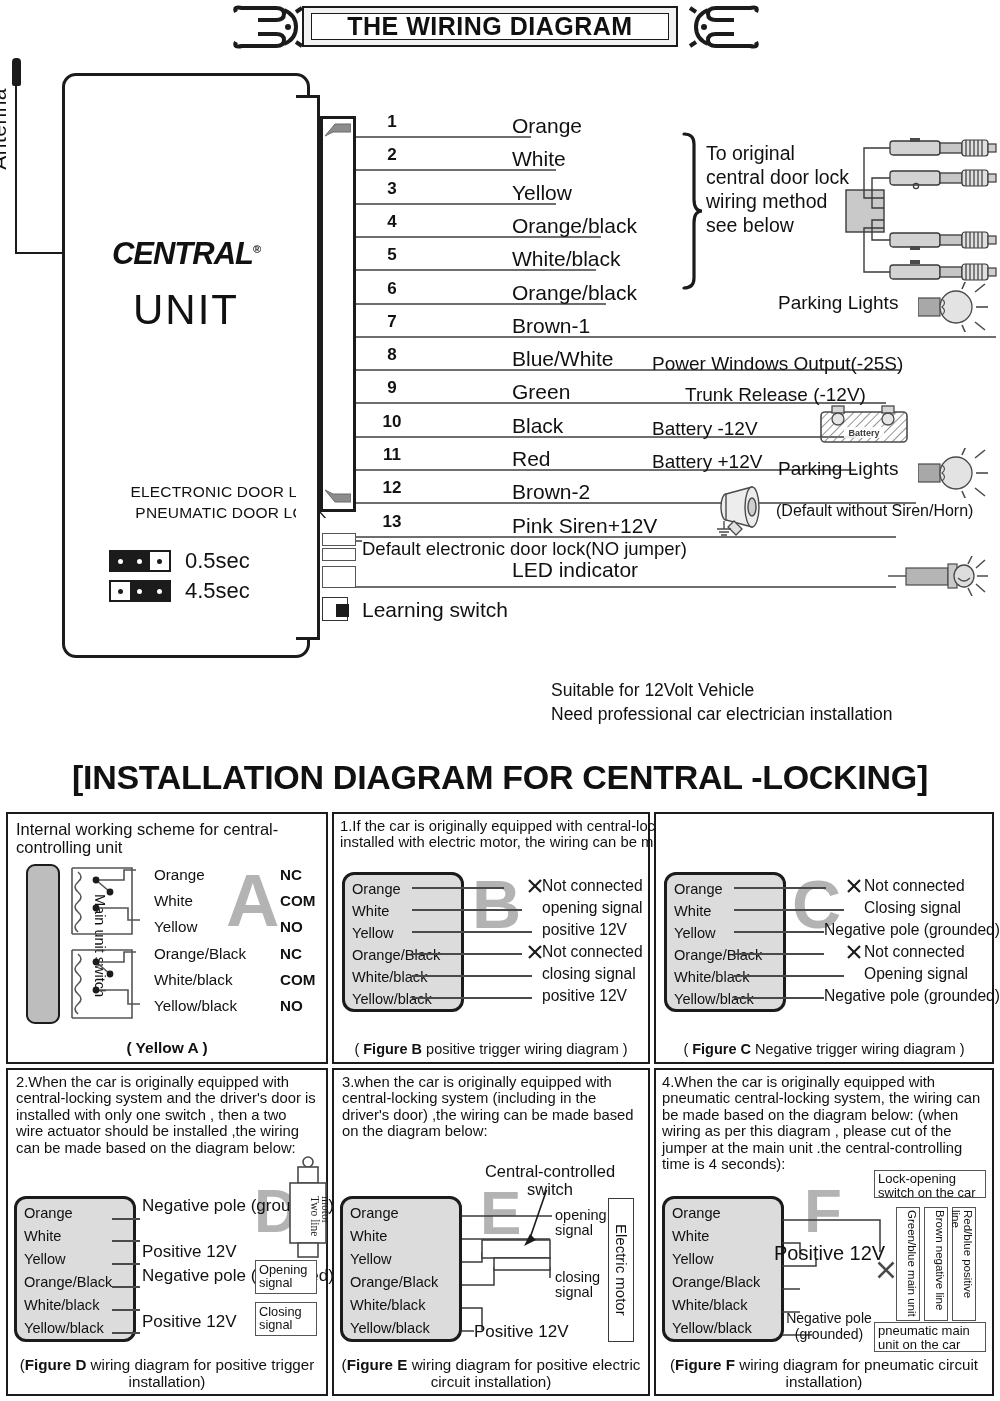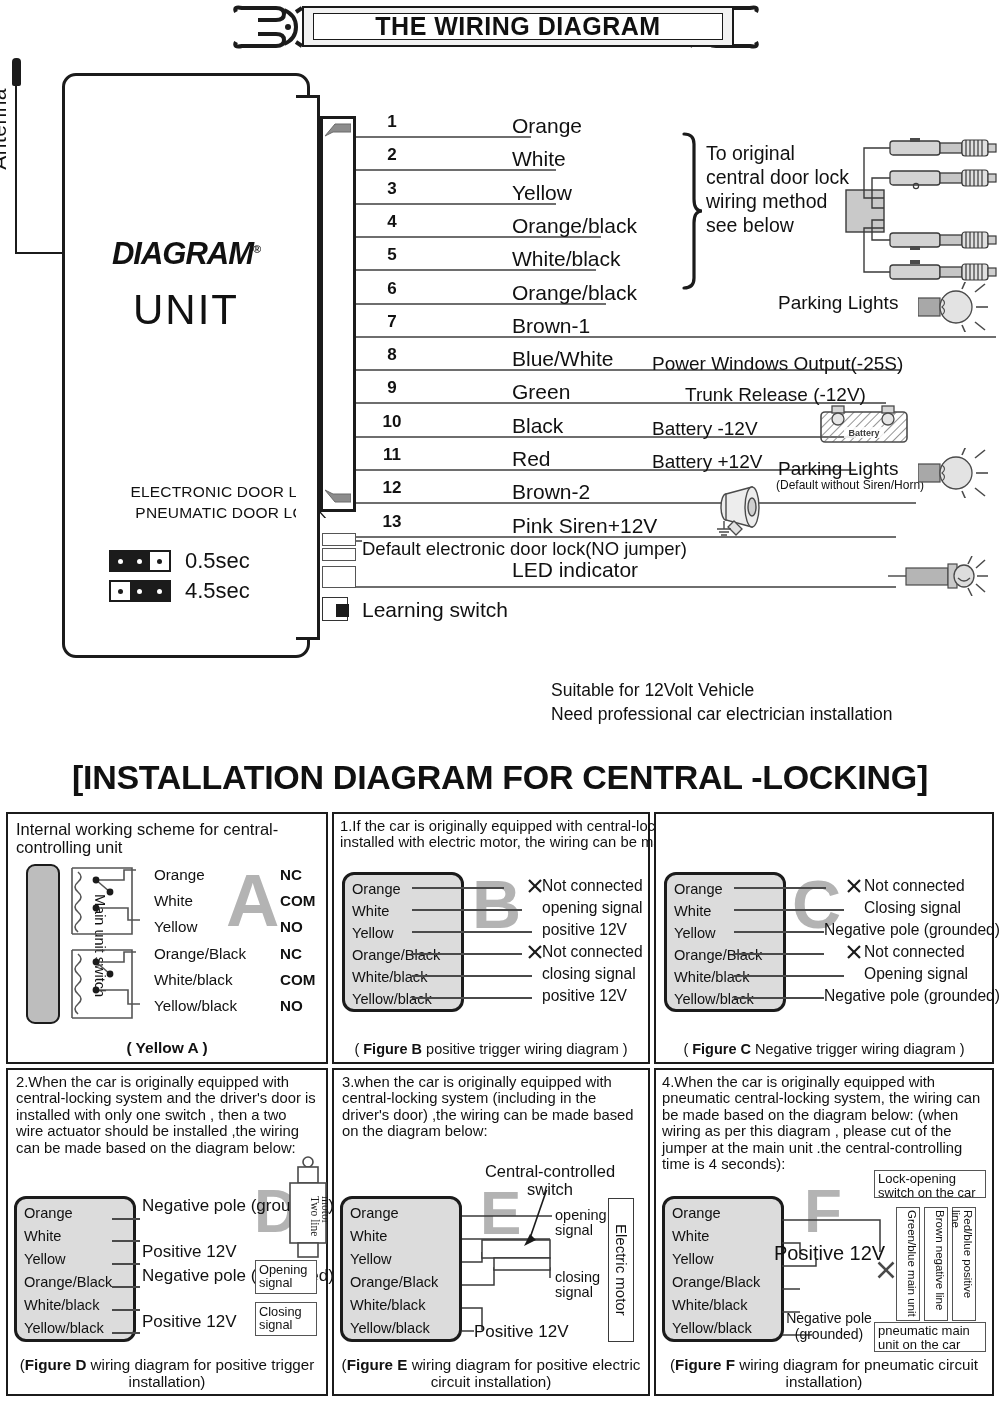--- a/index.html
+++ b/index.html
@@ -9,21 +9,21 @@
     font-family: "Liberation Sans", sans-serif;
     color: #111;
     position: relative;
     overflow: hidden;
   }
   .abs { position: absolute; }
 
   
   #header-banner { left: 232px; top: 4px; width: 528px; height: 46px; }
   #title-plate {
-    position: absolute; left: 70px; top: 2px; width: 432px; height: 41px;
+    position: absolute; left: 70px; top: 2px; width: 376px; height: 41px;
     border: 2px solid #1a1a1a; background: #f2f2f2;
     display: flex; align-items: center; justify-content: center;
   }
   #title-plate-inner {
     width: 96%; height: 74%; border: 1px solid #1a1a1a; background: #fff;
     display: flex; align-items: center; justify-content: center;
   }
   #banner-title {
     font-size: 25px; font-weight: bold; letter-spacing: .5px;
     font-family: "Liberation Sans", sans-serif; white-space: nowrap;
@@ -224,21 +224,21 @@
 
 <div class="abs" id="antenna-wrap">
   <div id="antenna-rod"></div>
   <div id="antenna-line"></div>
   <div id="antenna-foot"></div>
   <div id="antenna-label">Antenna</div>
 </div>
 
 <div class="abs" id="main-unit">
   <div id="brand-logo">
-    <span>DIAGRAM</span><span id="brand-reg">®</span>
+    <span>CENTRAL</span><span id="brand-reg">®</span>
   </div>
   <div id="unit-word">UNIT</div>
   <div id="lock-type-lines">
     <div>ELECTRONIC DOOR LOCK</div>
     <div>PNEUMATIC DOOR LOCK</div>
   </div>
   <div id="jumper-block">
     <div class="jumper-row">
       <div class="jumper-pins">
         <div class="pin on">
@@ -323,21 +323,21 @@
     <div class="pin-line" style="left: 356px; top: 469px; width: 500px;"></div>
     <div class="wire-name" style="left: 512px; top: 447px;">Red</div>
     <div class="fn-label" style="left: 652px; top: 451px;">Battery +12V</div>
     <div class="pin-num" style="top: 478.3px;">12</div>
     <div class="pin-line" style="left: 356px; top: 502.3px; width: 560px;"></div>
     <div class="wire-name" style="left: 512px; top: 480.3px;">Brown-2</div>
     <div class="fn-label" style="left: 778px; top: 458.3px;">Parking Lights</div>
     <div class="pin-num" style="top: 511.6px;">13</div>
     <div class="pin-line" style="left: 356px; top: 535.6px; width: 540px;"></div>
     <div class="wire-name" style="left: 512px; top: 513.6px;">Pink  Siren+12V</div>
-    <div class="fn-label" style="left: 776px; top: 478px; font-size: 12px;">(Default without Siren/Horn)</div>
+    <div class="fn-label" style="left: 776px; top: 502px; font-size: 16px;">(Default without Siren/Horn)</div>
     <div class="fn-label" style="left: 362px; top: 538px; font-size: 18.5px;">Default electronic door lock(NO jumper)</div>
     <div class="fn-label" style="left: 512px; top: 558px; font-size: 21px;">LED indicator</div>
     <div class="pin-line" style="left: 356px; top: 586px; width: 540px;"></div>
     <div class="fn-label" style="left: 362px; top: 598px; font-size: 21px;">Learning switch</div>
     <div class="pin-line" style="left: 356px; top: 540px; width: 6px;"></div>
   </div>
 
 <svg class="abs" id="brace" viewBox="0 0 22 158">
   <path d="M2 2 q10 0 10 10 l0 55 q0 12 8 12 q-8 0 -8 12 l0 55 q0 10 -10 10" fill="none" stroke="#1b1b1b" stroke-width="3.2" stroke-linecap="round"></path>
 </svg>

